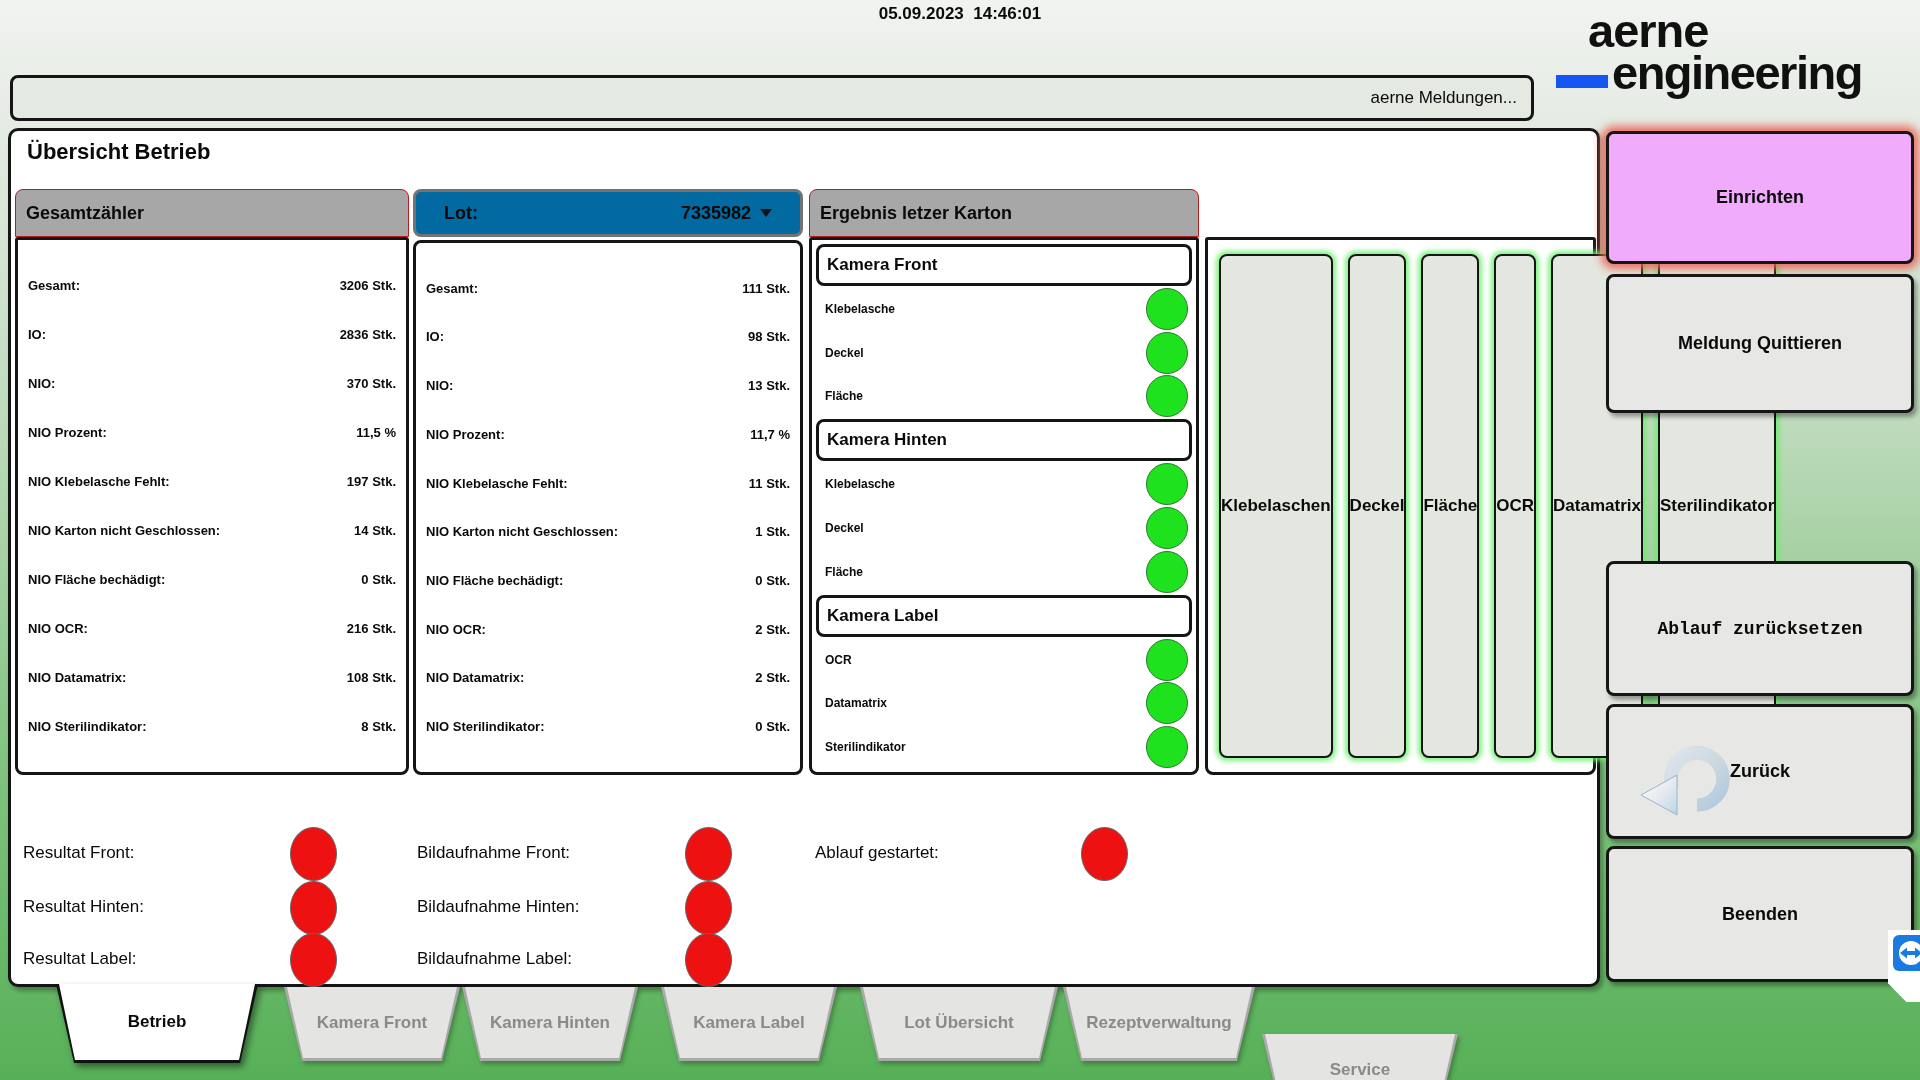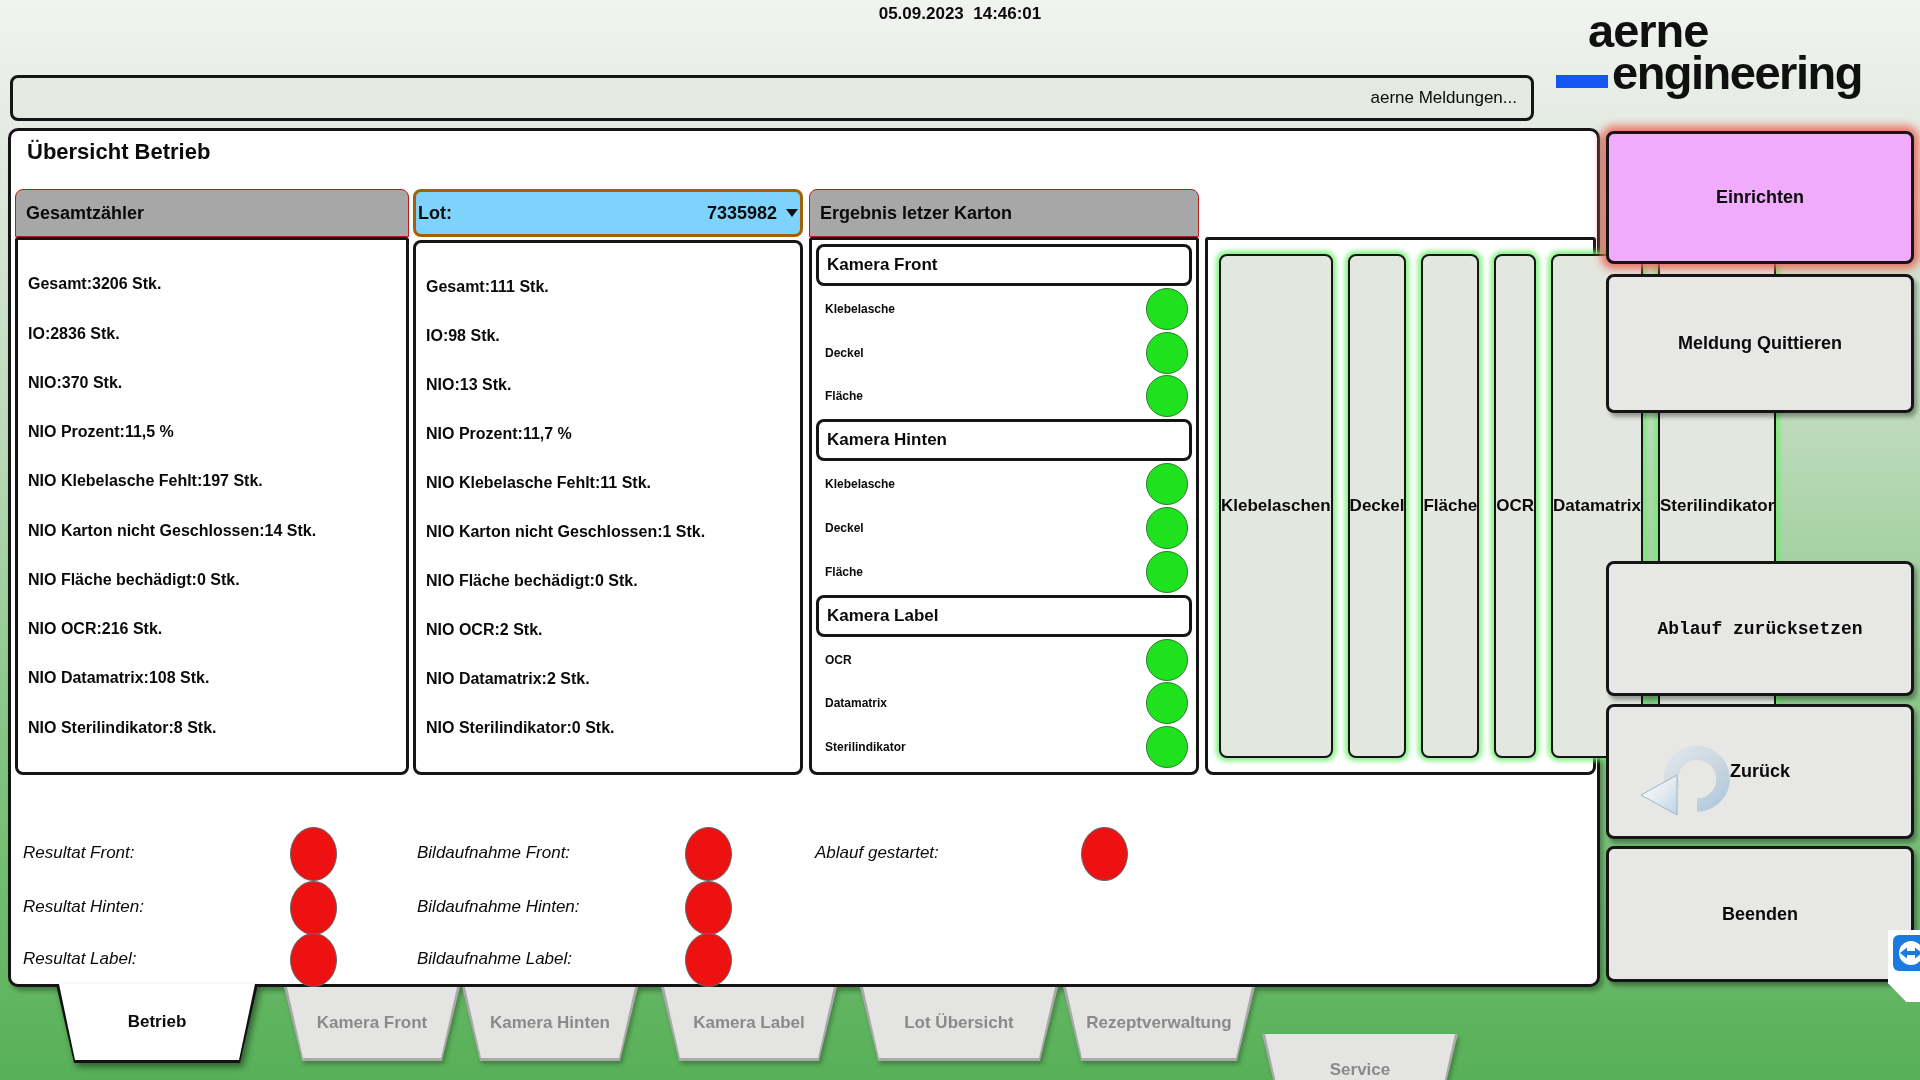--- a/index.html
+++ b/index.html
@@ -27,45 +27,45 @@
   .col-panel{position:absolute;top:58px;height:586px;}
   #panel-gz{left:4px;width:394px;}
   #panel-lot{left:402px;width:390px;}
   #panel-erg{left:798px;width:390px;}
   #panel-pru{left:1194px;width:391px;}
   .panel-header{height:48px;box-sizing:border-box;background:#a7a7a7;border:1px solid #b91c1c;
     border-radius:8px 8px 0 0;display:flex;align-items:center;padding:0 10px;font-size:18px;font-weight:700;}
   .panel-body{position:absolute;top:48px;bottom:0;left:0;right:0;box-sizing:border-box;
     background:#fff;border:3px solid #151515;border-radius:3px 3px 8px 8px;}
   
-  .lot-box{height:48px;box-sizing:border-box;background:#7dd3fc;border:3px solid #a16207;border-radius:8px;
-    display:flex;align-items:center;justify-content:space-between;padding:0 2px;font-size:18px;font-weight:700;}
+  .lot-box{height:48px;box-sizing:border-box;background:#0369a1;border:3px solid #737373;border-radius:8px;
+    display:flex;align-items:center;justify-content:space-between;padding:0 28px;font-size:18px;font-weight:700;}
   .lot-right{display:flex;align-items:center;gap:9px;}
   .caret{width:0;height:0;border-left:6px solid transparent;border-right:6px solid transparent;
     border-top:8px solid #111;}
   #panel-lot .panel-body{top:51px;border-radius:8px;}
   
   .stat-rows{position:absolute;inset:0;display:flex;flex-direction:column;justify-content:space-evenly;
     padding:4px 10px;}
-  .stat-row{display:flex;align-items:center;font-size:16px;font-weight:600;}
+  .stat-row{display:flex;justify-content:space-between;align-items:center;font-size:13px;font-weight:600;}
   
   .erg-list{position:absolute;inset:0;display:flex;flex-direction:column;padding:3px 4px;}
   .erg-subheader{flex:0 0 36px;border:3px solid #151515;border-radius:8px;background:#fff;
     font-weight:700;font-size:17px;display:flex;align-items:center;padding:0 8px;margin:1px 0;}
   .erg-row{flex:1;display:flex;justify-content:space-between;align-items:center;
     padding:0 4px 0 9px;font-weight:700;font-size:12px;}
   .dot{width:40px;height:40px;border-radius:50%;flex:0 0 auto;}
   .dot.ok{background:#1ee21e;border:1px solid #2f7c2f;}
   
   .pru-list{position:absolute;inset:0;display:flex;flex-direction:row;gap:15px;padding:14px 11px;}
   .pru-btn{flex:1;background:#e3e7df;border:2px solid #151515;border-radius:8px;cursor:pointer;
     font-weight:700;font-size:17px;display:flex;align-items:center;justify-content:center;
     box-shadow:0 0 5px 3px rgba(105,240,105,0.85);}
   
-  .si-label{position:absolute;font-size:17px;font-style:italic;}
+  .si-label{position:absolute;font-size:17px;}
   .si-dot{position:absolute;width:45px;height:52px;border-radius:50%;}
   .si-dot.error{background:#ee1111;border:1px solid #666;}
   
   .side-btn{position:absolute;left:1606px;width:308px;box-sizing:border-box;cursor:pointer;
     background:#e7e7e5;border:3px solid #151515;border-radius:8px;
     display:flex;align-items:center;justify-content:center;font-size:18px;font-weight:700;
     box-shadow:3px 4px 4px rgba(0,0,0,0.35);}
   #btn-einrichten{top:131px;height:133px;background:#f0abfc;box-shadow:0 0 8px 5px rgba(235,100,85,0.9);}
   #btn-quittieren{top:274px;height:139px;}
   #btn-ablauf{top:561px;height:135px;font-family:Liberation Mono, monospace;}

